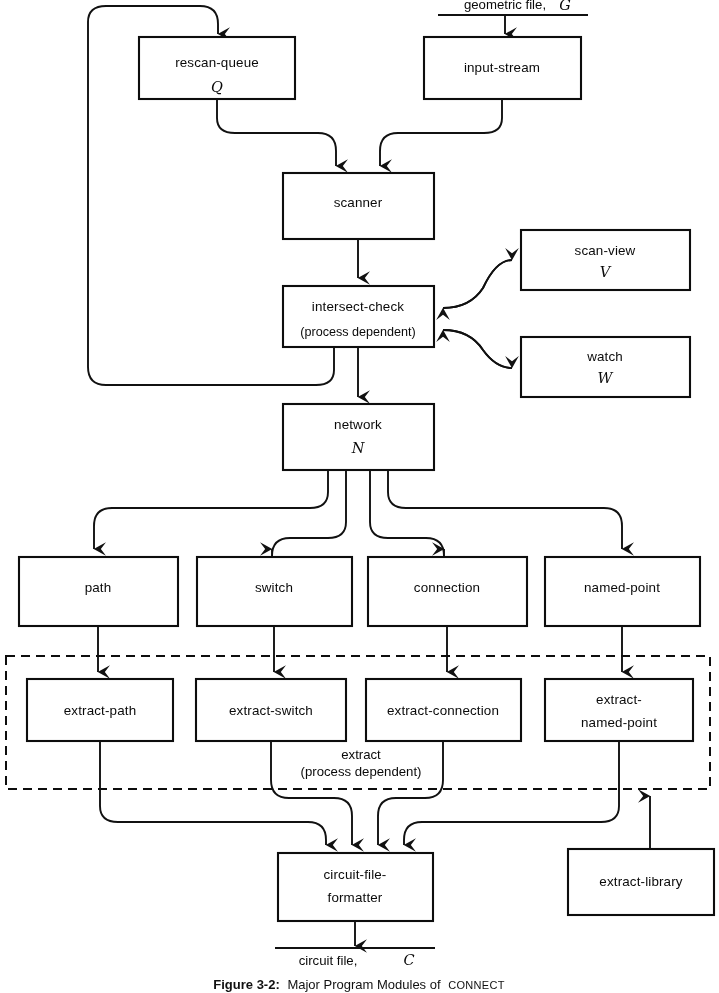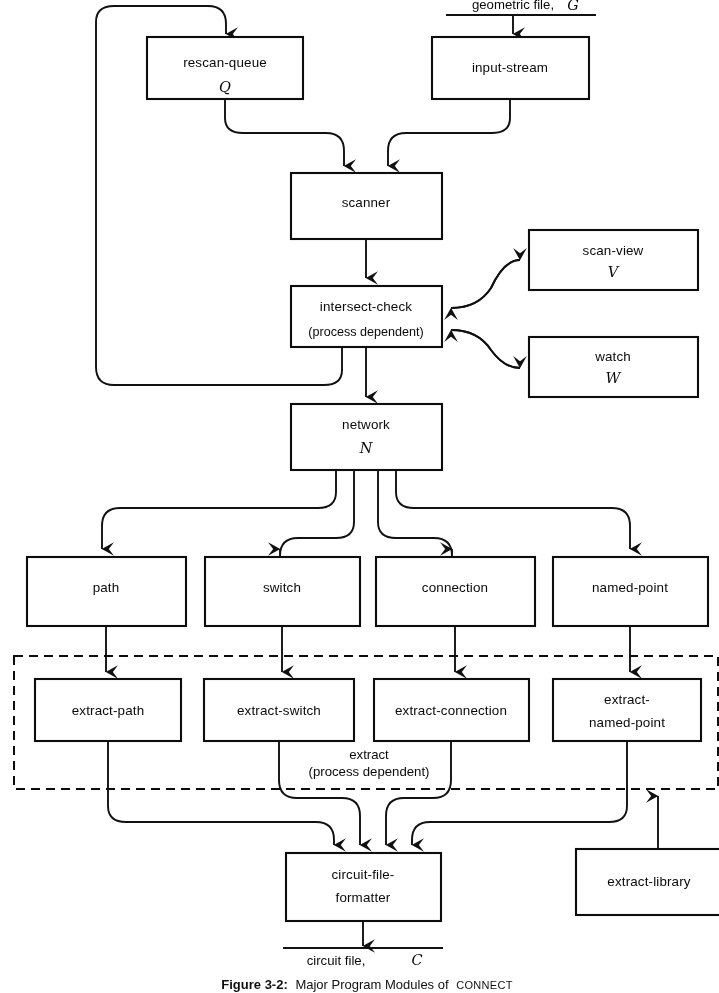--- a/index.html
+++ b/index.html
@@ -9,21 +9,21 @@
   }
   body {
     width: 719px;
     height: 993px;
     font-family: "Liberation Sans", sans-serif;
     position: relative;
     overflow: hidden;
   }
   #diagram-root {
     position: absolute;
-    left: 8px;
+    left: 0;
     top: 0;
     width: 612px;
     height: 993px;
   }
   svg.flow {
     display: block;
     width: 719px;
     height: 993px;
   }
   .boxrect {

